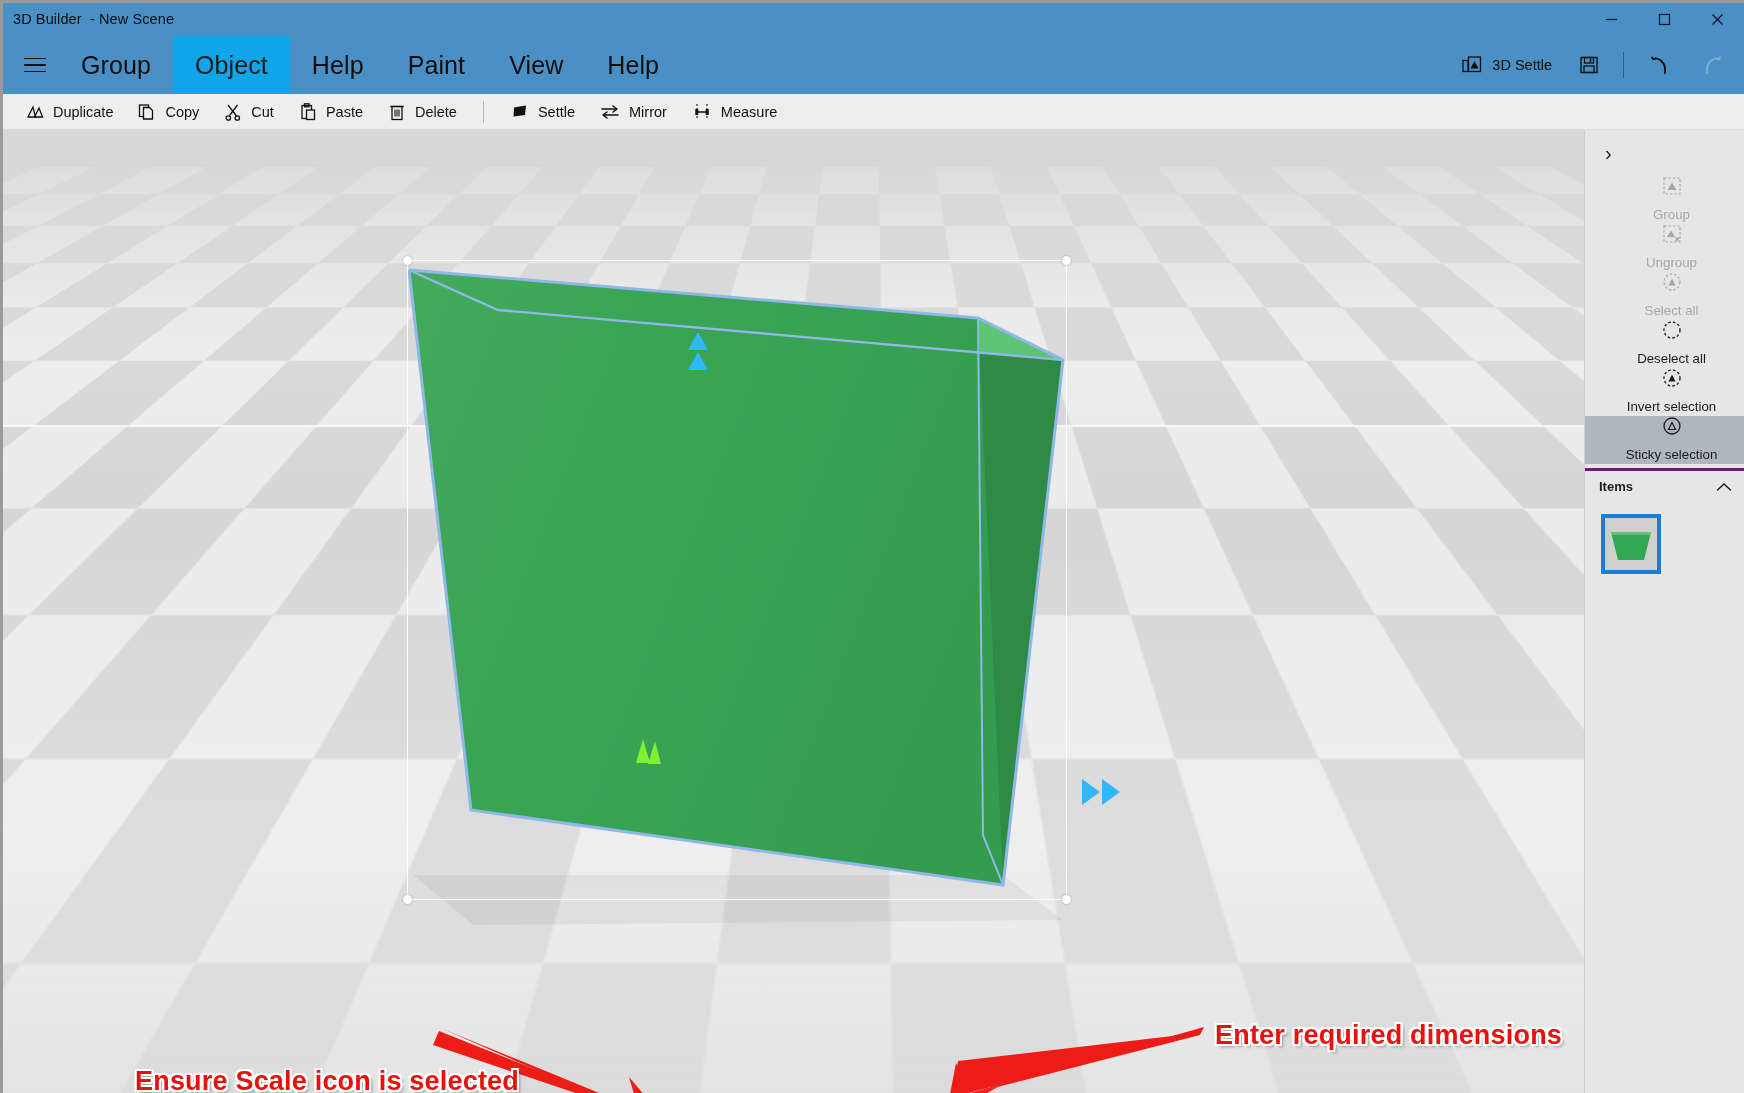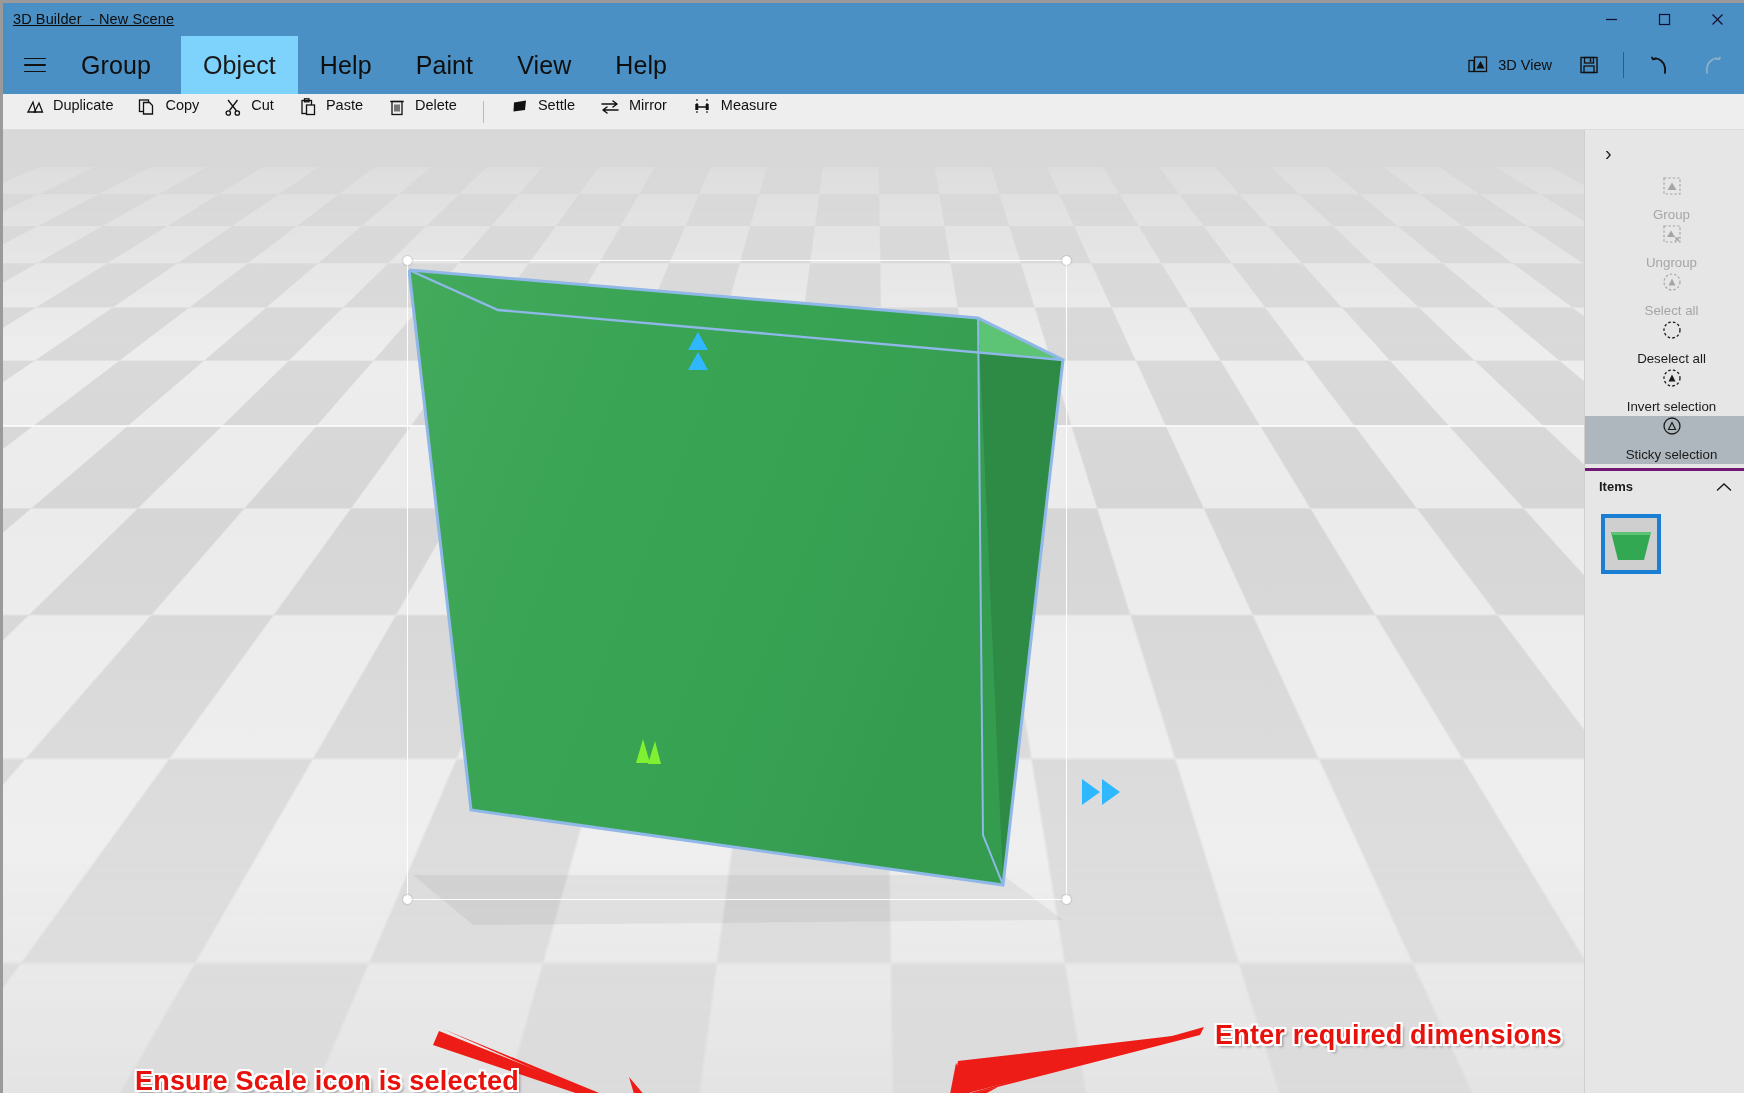--- a/index.html
+++ b/index.html
@@ -19,21 +19,20 @@
 
   
   .titlebar {
     position: absolute; left: 0; top: 0; width: 1741px; height: 33px;
     background: #4a90c4;
   }
   .titlebar .title {
     position: absolute; left: 10px; top: 8px;
     font-size: 14.5px; color: #0d0d0d; letter-spacing: .1px;
     white-space: pre;
-    text-decoration: underline;
   }
   .wincontrols { position: absolute; right: 0; top: 0; height: 33px; display: flex; }
   .wincontrols .wbtn {
     width: 53px; height: 33px; display: flex; align-items: center; justify-content: center;
     color: #12102e;
   }
 
   
   .ribbon {
     position: absolute; left: 0; top: 33px; width: 1741px; height: 58px;
@@ -44,36 +43,36 @@
     display: flex; align-items: center; justify-content: center;
   }
   .hamburger .bars { width: 22px; }
   .hamburger .bars i { display: block; height: 1.6px; background: #111; margin: 5px 0; border-radius: 1px; }
   .tabs { position: absolute; left: 56px; top: 0; height: 58px; display: flex; align-items: stretch; }
   .tab {
     display: flex; align-items: center; justify-content: center;
     padding: 0 22px; font-size: 25px; color: #0e0e0e;
     font-weight: 400; letter-spacing: .1px; white-space: nowrap;
   }
-  .tab.active { background: #7dd3fc; color: #1a1a1a; margin-left: 8px; }
+  .tab.active { background: #0ea5e9; color: #1a1a1a; }
   .ribbon-right {
     position: absolute; right: 6px; top: 0; height: 58px;
     display: flex; align-items: center; gap: 0;
   }
   .rb-item { display: flex; align-items: center; gap: 9px; padding: 0 13px; height: 44px; }
   .rb-item .lbl { font-size: 14.5px; color: #0e0e0e; white-space: nowrap; }
   .rb-sep { width: 1px; height: 26px; background: #2b5f85; margin: 0 10px; }
 
   
   .cmdbar {
     position: absolute; left: 0; top: 91px; width: 1741px; height: 36px;
     background: #eeeeee; border-bottom: 1px solid #dcdcdc;
     display: flex; align-items: center; padding-left: 10px;
   }
-  .cmd { display: flex; align-items: flex-start; gap: 8px; padding: 0 12px; height: 30px; white-space: nowrap; }
+  .cmd { display: flex; align-items: center; gap: 8px; padding: 0 12px; height: 30px; white-space: nowrap; }
   .cmd .lbl { font-size: 14.5px; color: #111; }
   .cmd-sep { width: 1px; height: 22px; background: #b9b9b9; margin: 0 14px; }
 
   
   .viewport {
     position: absolute; left: 0; top: 127px; width: 1741px; height: 963px;
     overflow: hidden;
     background: linear-gradient(#dedede, #d6d6d6 40%, #e2e2e2);
   }
   
@@ -213,21 +212,21 @@
         </div>
     </div>
 
     <div class="ribbon-right">
       <div class="rb-item">
         <svg width="22" height="22" viewBox="0 0 22 22">
           <rect x="2" y="6.5" width="5" height="11" fill="none" stroke="#111" stroke-width="1.3"></rect>
           <rect x="7.5" y="3" width="12" height="14.5" fill="none" stroke="#111" stroke-width="1.3"></rect>
           <path d="M13.5 7 L17.5 14.5 L9.5 14.5 Z" fill="#111"></path>
         </svg>
-        <span class="lbl">3D View</span>
+        <span class="lbl">3D Settle</span>
       </div>
       <div class="rb-item">
         <svg width="22" height="22" viewBox="0 0 22 22">
           <rect x="3" y="3.5" width="16" height="15" fill="none" stroke="#111" stroke-width="1.4"></rect>
           <rect x="6.5" y="3.5" width="9" height="5.5" fill="none" stroke="#111" stroke-width="1.3"></rect>
           <rect x="6" y="12" width="10" height="6.5" fill="none" stroke="#111" stroke-width="1.3"></rect>
           <line x1="12.5" y1="4.5" x2="12.5" y2="8" stroke="#111" stroke-width="1.6"></line>
         </svg>
       </div>
       <div class="rb-sep"></div>

